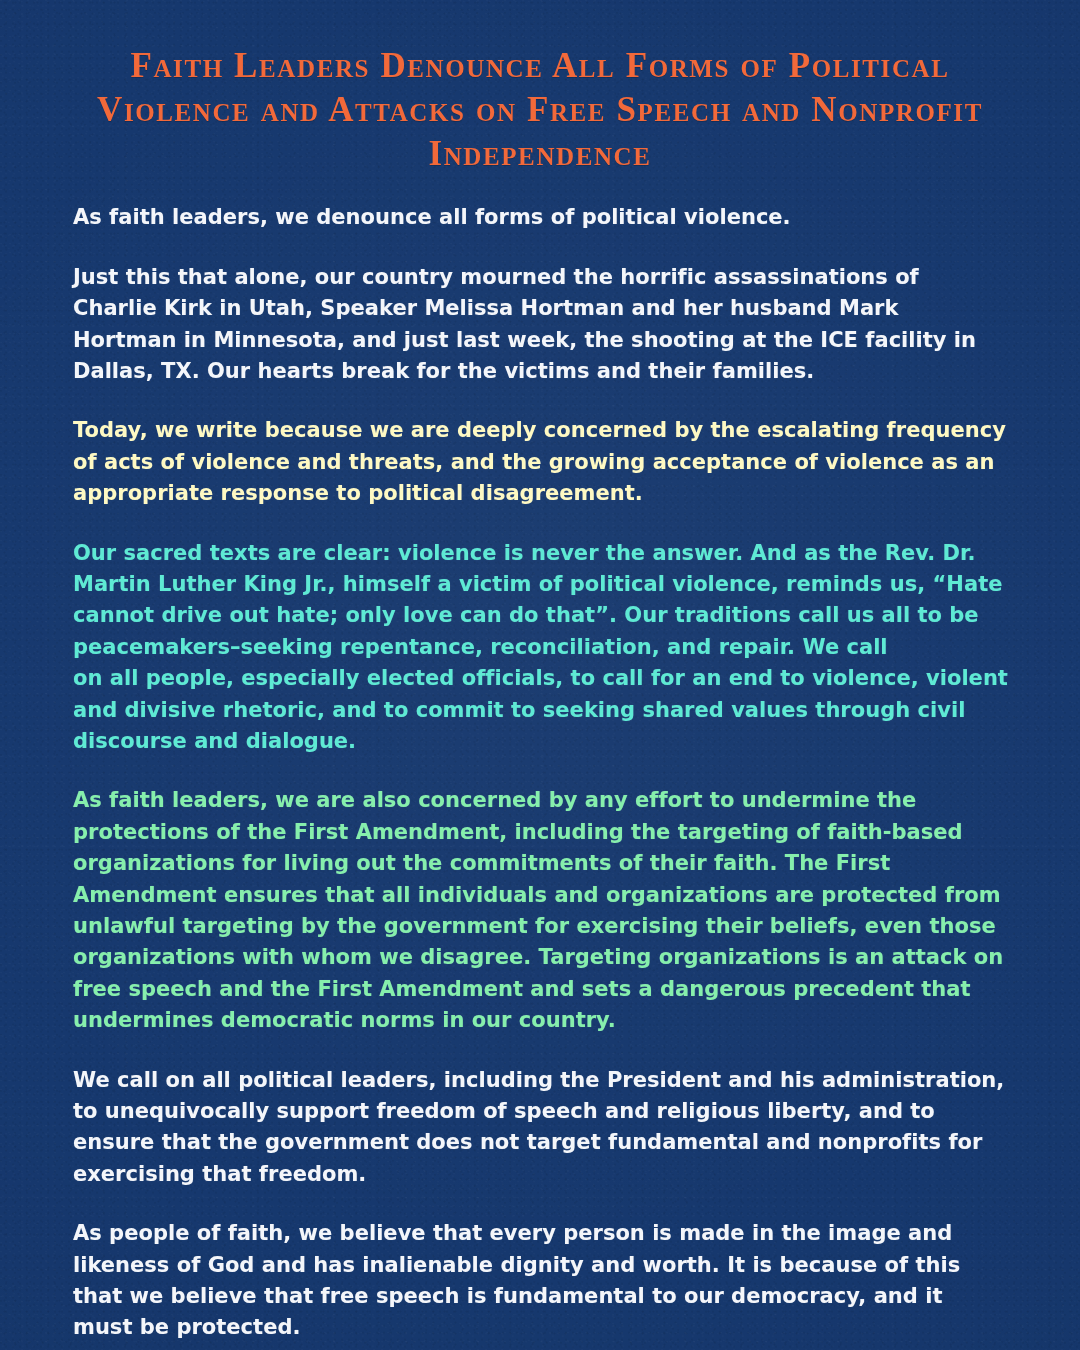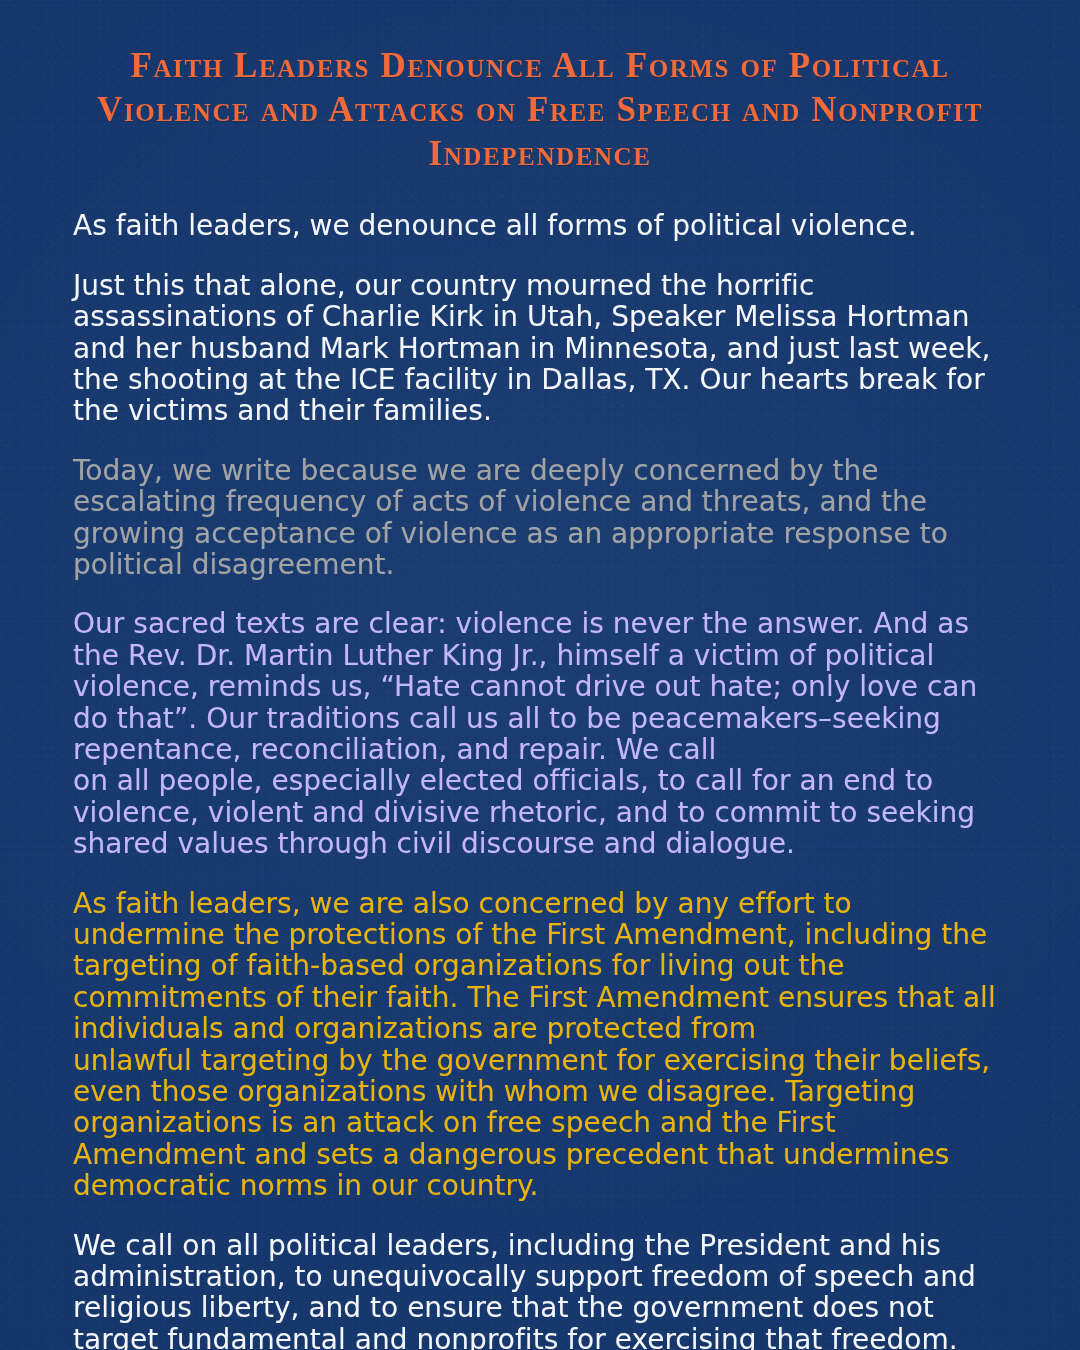--- a/index.html
+++ b/index.html
@@ -71,47 +71,48 @@
   #doc-title { text-transform: none; }
 
   
   #body-copy {
     padding: 26px 72px 0 73px;
   }
 
   .para {
     color: #f4f6fa;
     font-family: "DejaVu Sans", "Liberation Sans", sans-serif;
-    font-weight: 400;
-    font-size: 28px;
+    font-weight: 700;
+    font-size: 21px;
     line-height: 31.4px;
     letter-spacing: 0.02px;
     white-space: pre-line;
-    margin: 8px 0 28px 0;
+    margin: 0 0 28px 0;
     text-rendering: optimizeLegibility;
     text-shadow: 0 0 1px rgba(244,246,250,0.18);
   }
   .para:last-child { margin-bottom: 0; }
 </style>
 </head>
 <body style="background-color: rgb(22, 56, 110);">
 
 <div id="grain-layer"></div>
 <div id="vignette-layer"></div>
 
 <div id="page">
 
   <div id="title-block">
     <h1 id="doc-title" style="color: rgb(242, 105, 58);">Faith Leaders Denounce All Forms of Political Violence and Attacks on Free Speech and Nonprofit Independence</h1>
   </div>
 
   <div id="body-copy">
     <p class="para" style="color: rgb(244, 246, 250);">As faith leaders, we denounce all forms of political violence.</p>
     <p class="para" style="color: rgb(244, 246, 250);">Just this that alone, our country mourned the horrific assassinations of Charlie Kirk in Utah, Speaker Melissa Hortman and her husband Mark Hortman in Minnesota, and just last week, the shooting at the ICE facility in Dallas, TX. Our hearts break for the victims and their families.</p>
-    <p class="para" style="color: #a3a3a3;">Today, we write because we are deeply concerned by the escalating frequency of acts of violence and threats, and the growing acceptance of violence as an appropriate response to political disagreement.</p>
-    <p class="para" style="color: #c4b5fd;">Our sacred texts are clear: violence is never the answer. And as the Rev. Dr. Martin Luther King Jr., himself a victim of political violence, reminds us, “Hate cannot drive out hate; only love can do that”. Our traditions call us all to be peacemakers–seeking repentance, reconciliation, and repair. We call
+    <p class="para" style="color: #fef9c3;">Today, we write because we are deeply concerned by the escalating frequency of acts of violence and threats, and the growing acceptance of violence as an appropriate response to political disagreement.</p>
+    <p class="para" style="color: #5eead4;">Our sacred texts are clear: violence is never the answer. And as the Rev. Dr. Martin Luther King Jr., himself a victim of political violence, reminds us, “Hate cannot drive out hate; only love can do that”. Our traditions call us all to be peacemakers–seeking repentance, reconciliation, and repair. We call
 on all people, especially elected officials, to call for an end to violence, violent and divisive rhetoric, and to commit to seeking shared values through civil discourse and dialogue.</p>
-    <p class="para" style="color: #eab308;">As faith leaders, we are also concerned by any effort to undermine the protections of the First Amendment, including the targeting of faith-based organizations for living out the commitments of their faith. The First Amendment ensures that all individuals and organizations are protected from
+    <p class="para" style="color: #86efac;">As faith leaders, we are also concerned by any effort to undermine the protections of the First Amendment, including the targeting of faith-based organizations for living out the commitments of their faith. The First Amendment ensures that all individuals and organizations are protected from
 unlawful targeting by the government for exercising their beliefs, even those organizations with whom we disagree. Targeting organizations is an attack on free speech and the First Amendment and sets a dangerous precedent that undermines democratic norms in our country.</p>
     <p class="para" style="color: rgb(244, 246, 250);">We call on all political leaders, including the President and his administration, to unequivocally support freedom of speech and religious liberty, and to ensure that the government does not target fundamental and nonprofits for exercising that freedom.</p>
+    <p class="para" style="color: rgb(244, 246, 250);">As people of faith, we believe that every person is made in the image and likeness of God and has inalienable dignity and worth. It is because of this that we believe that free speech is fundamental to our democracy, and it must be protected.</p>
   </div>
 
 </div>
 
 </body></html>

